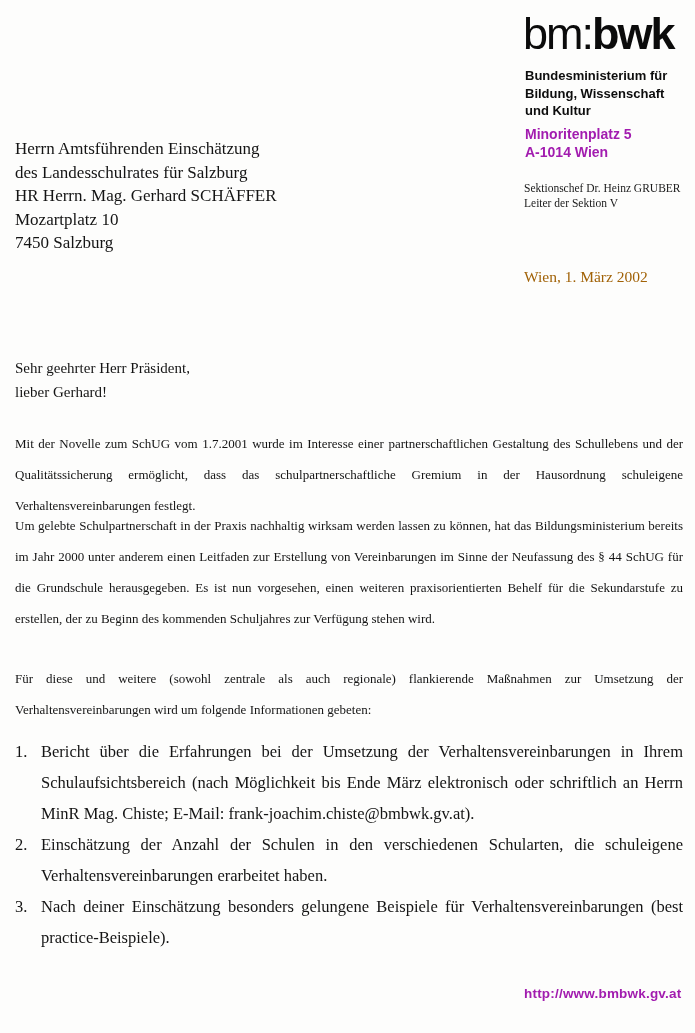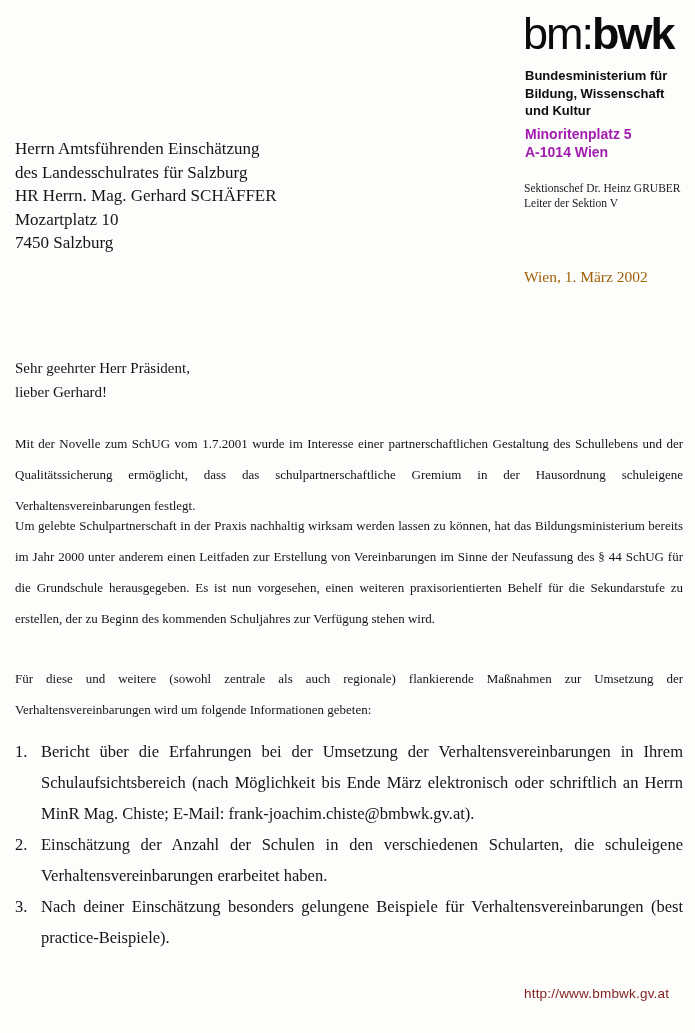--- a/index.html
+++ b/index.html
@@ -126,24 +126,24 @@
     flex: 1 1 auto;
     text-align: justify;
   }
 
   
   .footer {
     position: absolute;
     left: 524px;
     top: 984px;
     font-family: "Liberation Sans", sans-serif;
-    font-weight: 400;
+    font-weight: 700;
     font-size: 13.5px;
     line-height: 19px;
-    color: #7f1d1d;
+    color: #a21caf;
     letter-spacing: 0.2px;
   }
 </style>
 </head>
 <body>
 
 <div class="page">
 
   <div class="logo">
     <span class="lhs">bm:</span><span class="rhs">bwk</span>

